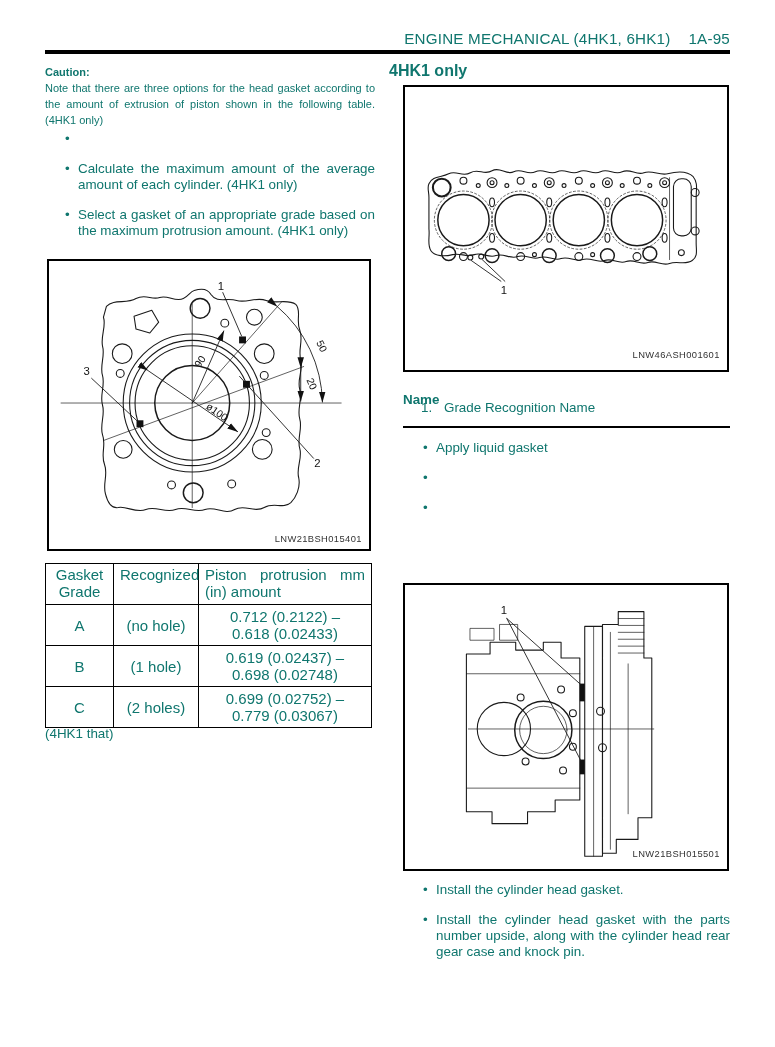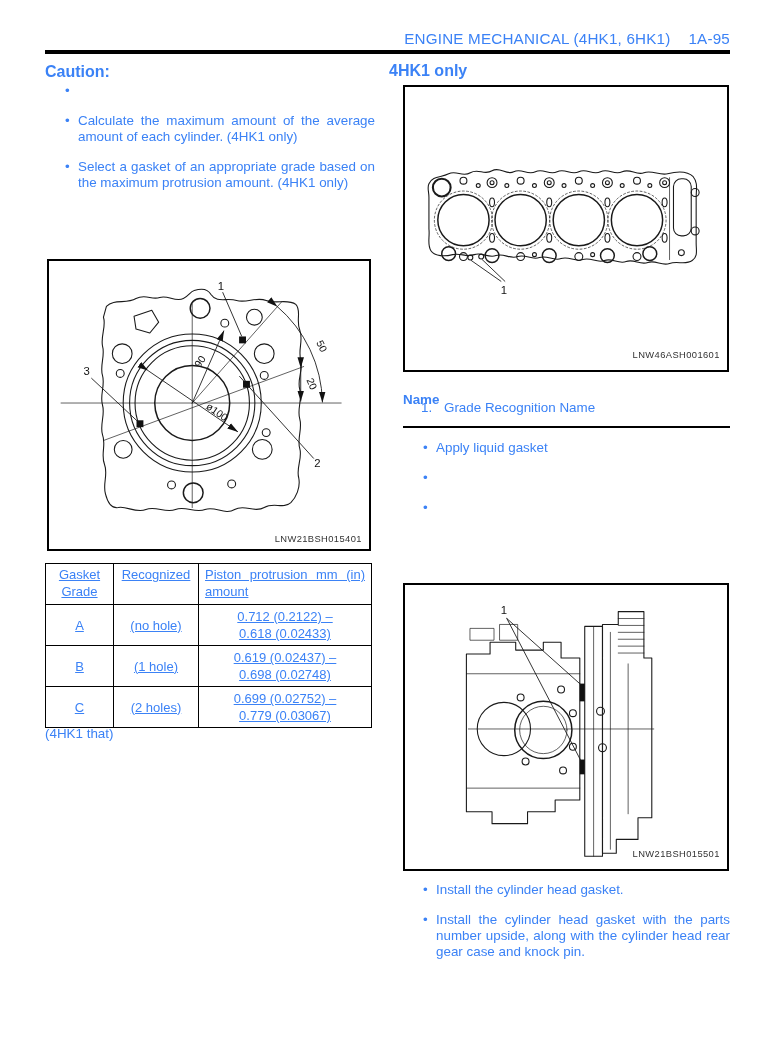--- a/index.html
+++ b/index.html
@@ -1,25 +1,25 @@
 <!DOCTYPE html>
 <html><head>
 <meta charset="utf-8">
 <style>
   html,body{margin:0;padding:0;background:#ffffff;}
   .page{position:relative;width:775px;height:1047px;background:#ffffff;overflow:hidden;
-        font-family:"Liberation Sans","DejaVu Sans",sans-serif;color:#3b82f6;}
+        font-family:"Liberation Sans","DejaVu Sans",sans-serif;color:#0f766e;}
   
   .hdr-text{position:absolute;top:30px;right:45px;font-size:15.2px;white-space:nowrap;letter-spacing:.2px;}
   .hdr-page{margin-left:18px;}
   .hdr-rule{position:absolute;top:50px;left:45px;width:685px;height:4px;background:#000;}
   
   .colL{position:absolute;left:45px;top:64px;width:330px;}
   .bold{font-weight:bold;}
-  .body-txt{font-size:16px;line-height:16px;text-align:justify;margin:0;}
+  .body-txt{font-size:11px;line-height:16px;text-align:justify;margin:0;}
   .bullets{margin-top:3px;}
   .b-row{display:flex;padding-left:20px;margin-top:14px;font-size:13.4px;line-height:16px;}
   .b-row.first{margin-top:0;}
   .b-glyph{flex:none;width:13px;}
   .b-text{flex:1;text-align:justify;}
   
   .figbox{position:absolute;border:2px solid #000;background:#fff;box-sizing:border-box;}
   #figL{left:47px;top:259px;width:324px;height:292px;}
   #figR1{left:403px;top:85px;width:326px;height:287px;}
   #figR2{left:403px;top:583px;width:326px;height:288px;}
@@ -29,21 +29,21 @@
   .med{stroke-width:0.9;}
   .bld{stroke-width:1.5;}
   .bld2{stroke-width:2.1;}
   .dash{stroke-dasharray:2,2.3;}
   .fill-sq{fill:#111;stroke:none;}
   .callout{font-size:11.5px;fill:#111;}
   .dim{font-size:10.5px;fill:#111;}
   .fig-code{font-size:9.5px;fill:#333;letter-spacing:.4px;}
   
   .gtable{position:absolute;left:45px;top:563px;width:326px;border-collapse:collapse;
-          font-size:13px;line-height:17px;table-layout:fixed;text-decoration:underline;}
+          font-size:15px;line-height:17px;table-layout:fixed;}
   .gtable th,.gtable td{border:1.5px solid #000;padding:2px 6px;font-weight:normal;}
   .gtable th{vertical-align:top;height:36px;}
   .gtable td{vertical-align:middle;height:36px;text-align:center;}
   .th-c{text-align:center;}
   .th-j{text-align:justify;}
   .amount{white-space:pre-line;}
   .tbl-foot{position:absolute;left:45px;top:726px;font-size:13.4px;}
   
   .sec-title{position:absolute;left:389px;top:62px;font-size:16px;font-weight:bold;}
   .name-h{position:absolute;left:403px;top:392px;font-size:13.4px;font-weight:bold;}
@@ -59,20 +59,21 @@
 
 <div class="page">
 
   <div class="hdr-text">
     <span>ENGINE MECHANICAL (4HK1, 6HK1)</span><span class="hdr-page">1A-95</span>
   </div>
   <div class="hdr-rule"></div>
 
   <div class="colL">
     <div class="body-txt bold">Caution:</div>
+    <p class="body-txt">Note that there are three options for the head gasket according to the amount of extrusion of piston shown in the following table. (4HK1 only)</p>
     <div class="bullets">
       <div class="b-row first">
         <span class="b-glyph">•</span>
       </div>
       <div class="b-row">
         <span class="b-glyph">•</span>
         <span class="b-text">Calculate the maximum amount of the average amount of each cylinder. (4HK1 only)</span>
       </div>
       <div class="b-row">
         <span class="b-glyph">•</span>

